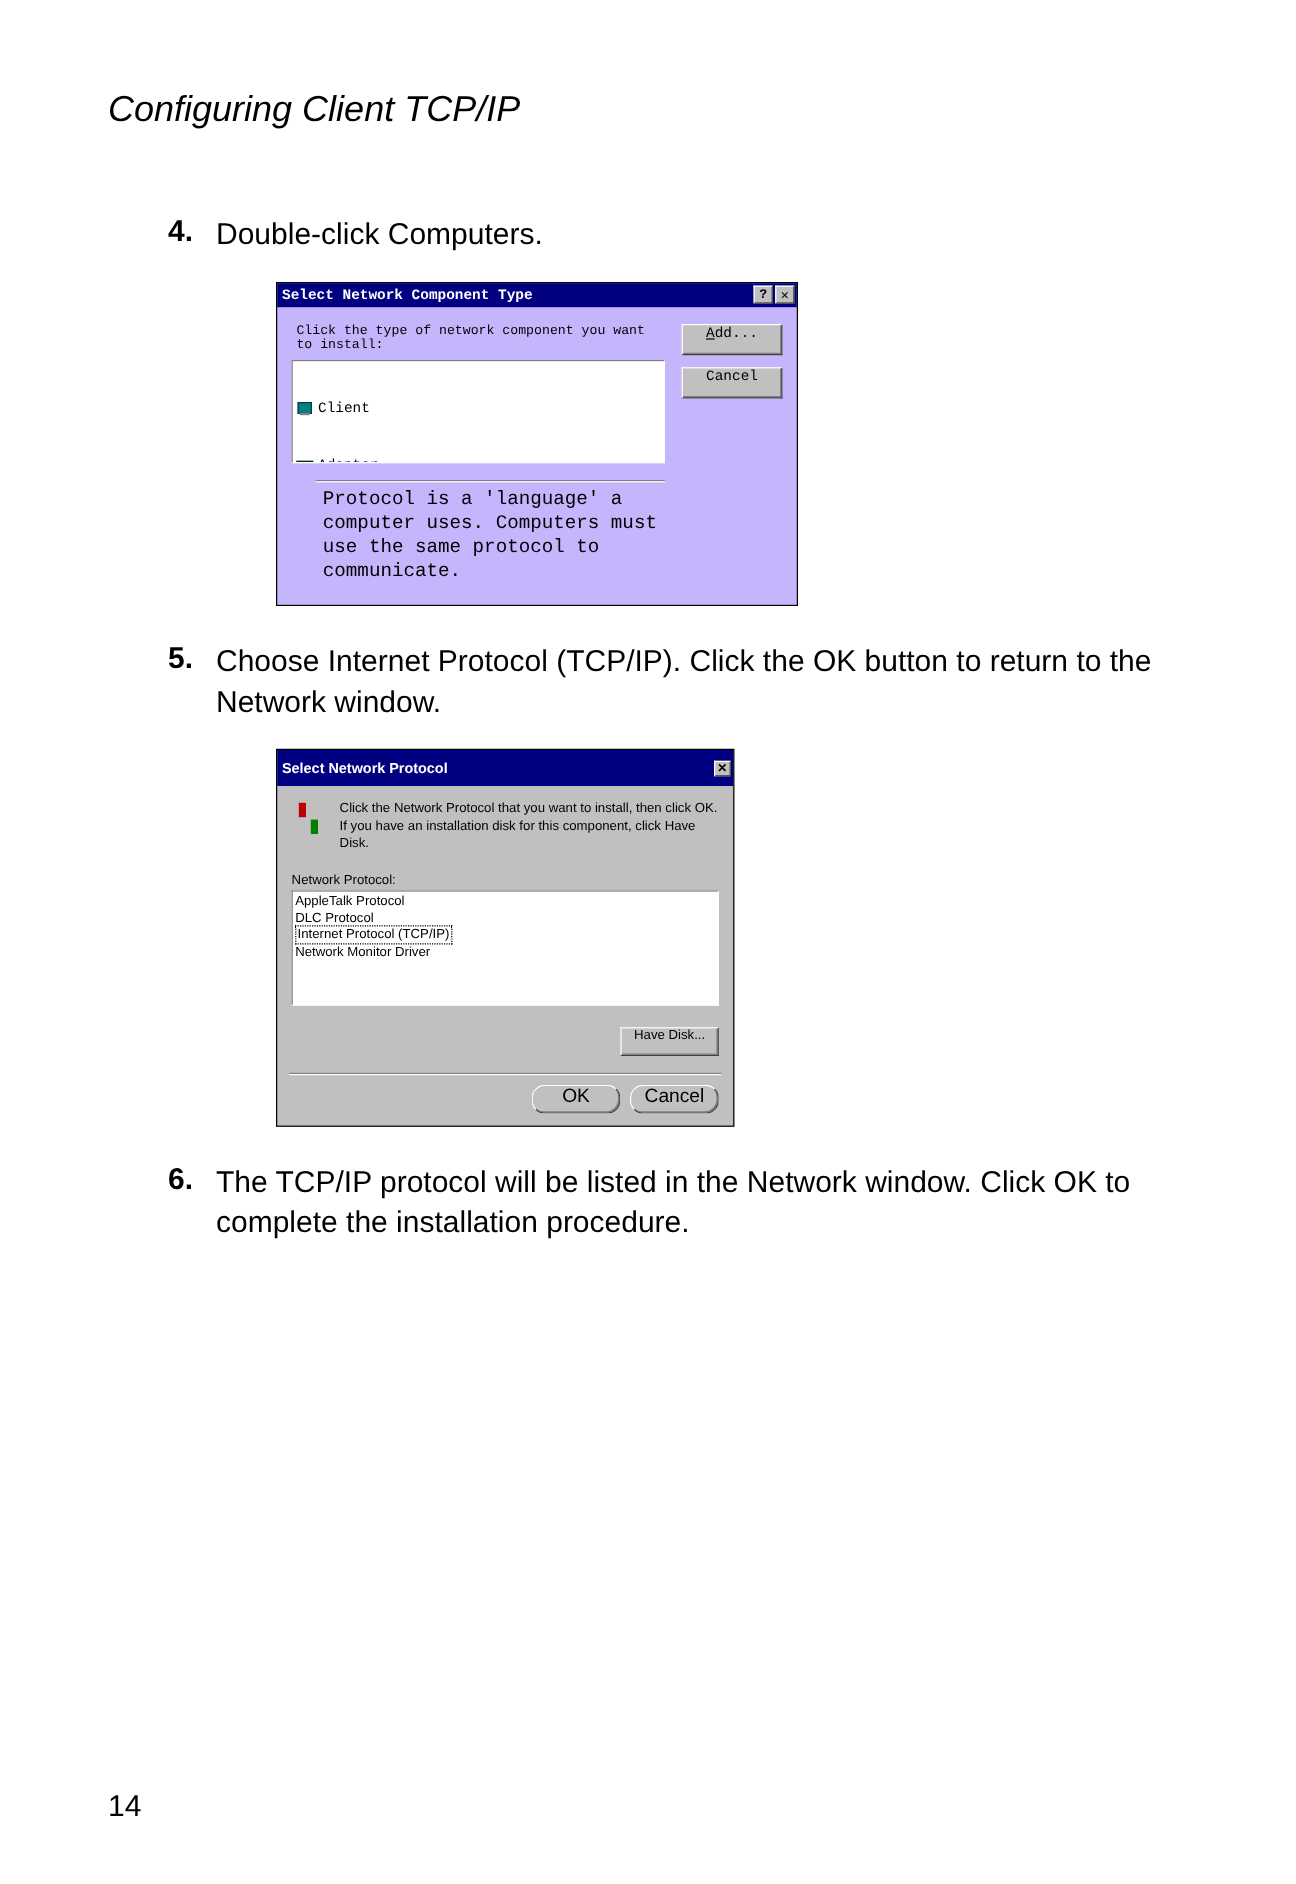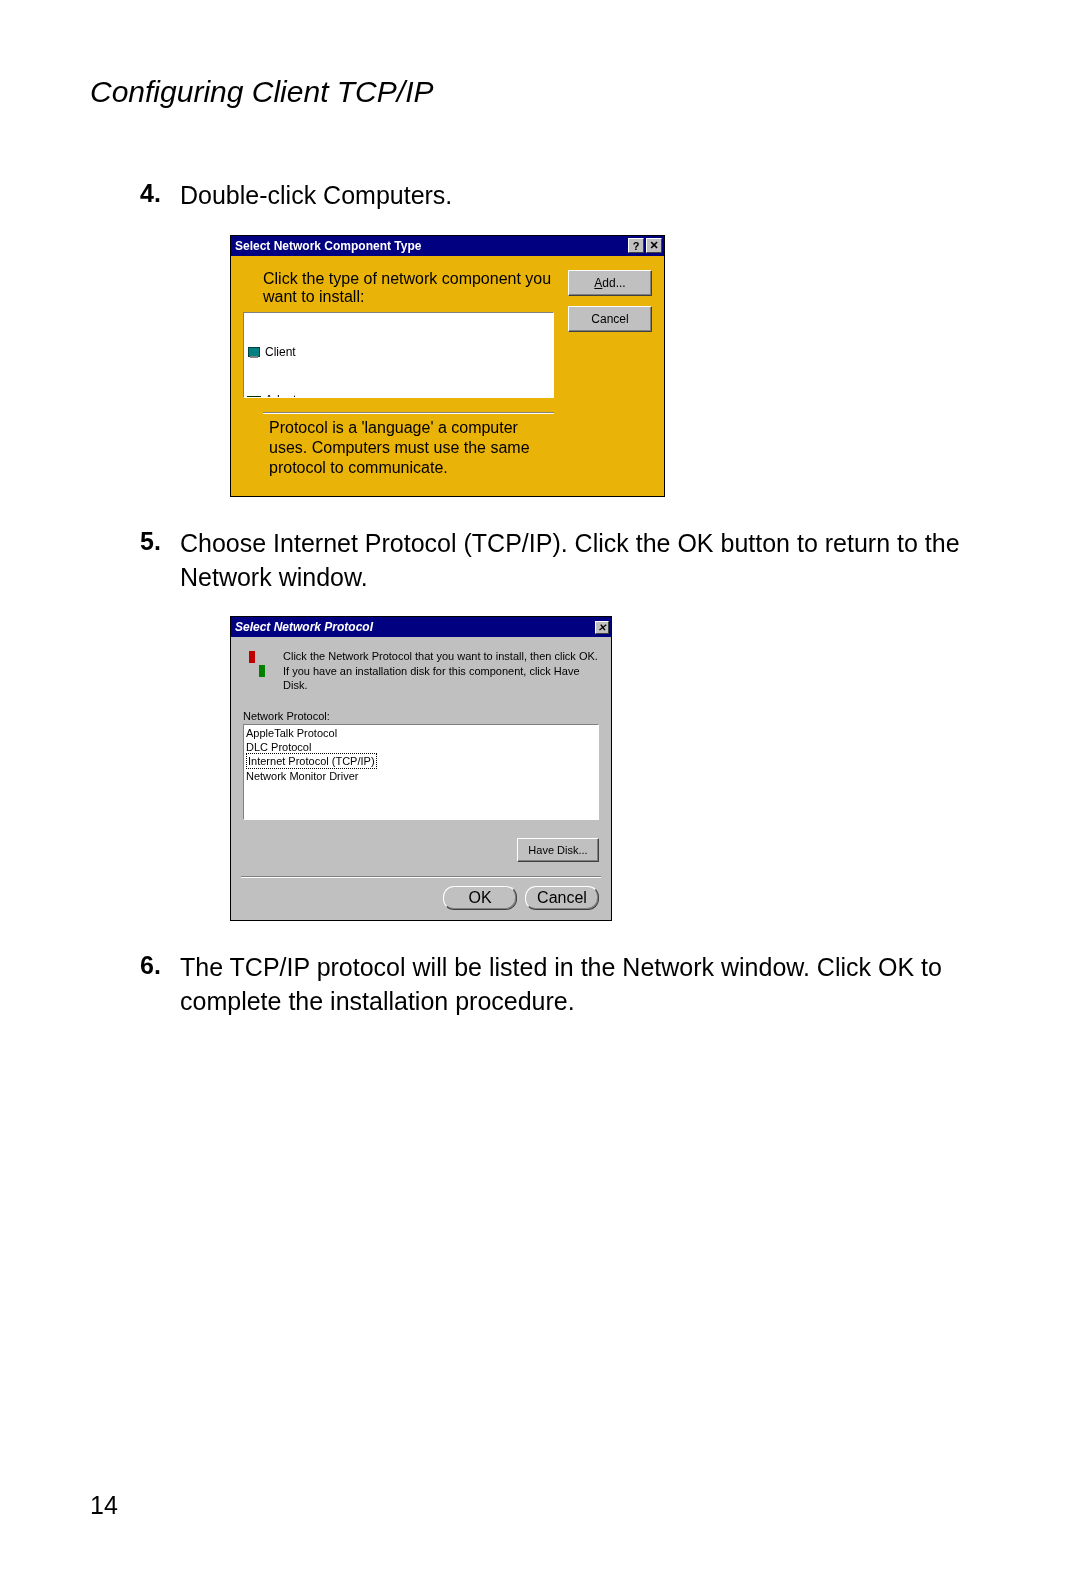--- a/index.html
+++ b/index.html
@@ -48,22 +48,22 @@
     line-height: 1.35;
   }
   .figure {
     margin: 22px 0 30px 90px; 
   }
 
   
   .dlg1 {
     width: 433px;
     border: 1px solid #000;
-    background: #eab308;
-    font-family: Liberation Sans, sans-serif;
+    background: #c4b5fd;
+    font-family: Liberation Mono, monospace;
     font-size: 12px;
   }
   .titlebar {
     background: #000080;
     color: #fff;
     font-weight: bold;
     display: flex;
     align-items: center;
     height: 20px;
     padding: 0 2px 0 4px;
@@ -80,22 +80,22 @@
     box-sizing:border-box;
   }
   .dlg1-body {
     padding: 14px 12px 12px 12px;
     display: flex;
     gap: 14px;
   }
   .dlg1-left { flex:1; }
   .dlg1-right { width: 84px; display:flex; flex-direction:column; gap:10px; }
   .dlg1-instr {
-    margin: 0 0 6px 20px;
-    font-size: 16px;
+    margin: 0 0 6px 4px;
+    font-size: 11px;
   }
   .component-list {
     border: 1px solid #808080;
     border-right-color:#fff; border-bottom-color:#fff;
     background:#fff;
     height: 84px;
     overflow:hidden;
     margin-bottom: 14px;
   }
   .component-list .item {
@@ -155,34 +155,34 @@
     content:""; position:absolute; left:0; right:0; top:1px;
     border-top:1px solid #fff;
   }
   .win-btn {
     height:24px;
     background:#c0c0c0;
     border:1px solid #fff;
     border-right-color:#404040; border-bottom-color:#404040;
     box-shadow: inset -1px -1px 0 #808080;
     font-size:12px;
-    display:flex;align-items:center;justify-content:center;
+    display:flex;align-items:flex-start;justify-content:center;
     cursor:default;
   }
   .u { text-decoration: underline; }
 
   
   .dlg2 {
     width: 380px;
     border: 1px solid #000;
     background:#c0c0c0;
     font-family: Tahoma, "MS Sans Serif", sans-serif;
     font-size:11px;
   }
-  .dlg2 .titlebar { height:20px; font-size:11px;font-style:italic; }
+  .dlg2 .titlebar { height:30px; font-size:11px; }
   .dlg2 .titlebar .ctrl { width:14px; height:13px; font-size:10px;}
   .dlg2-body{ padding:12px 12px 10px 12px; }
   .dlg2-msgrow{ display:flex; gap:8px; margin-bottom:18px;}
   .dlg2-msgrow .bigicon{
     width:32px; height:32px; flex:0 0 32px; position:relative;
   }
   .bigicon::before{
     content:""; position:absolute; left:6px; top:2px; width:6px; height:12px; background:#c00000;
   }
   .bigicon::after{

